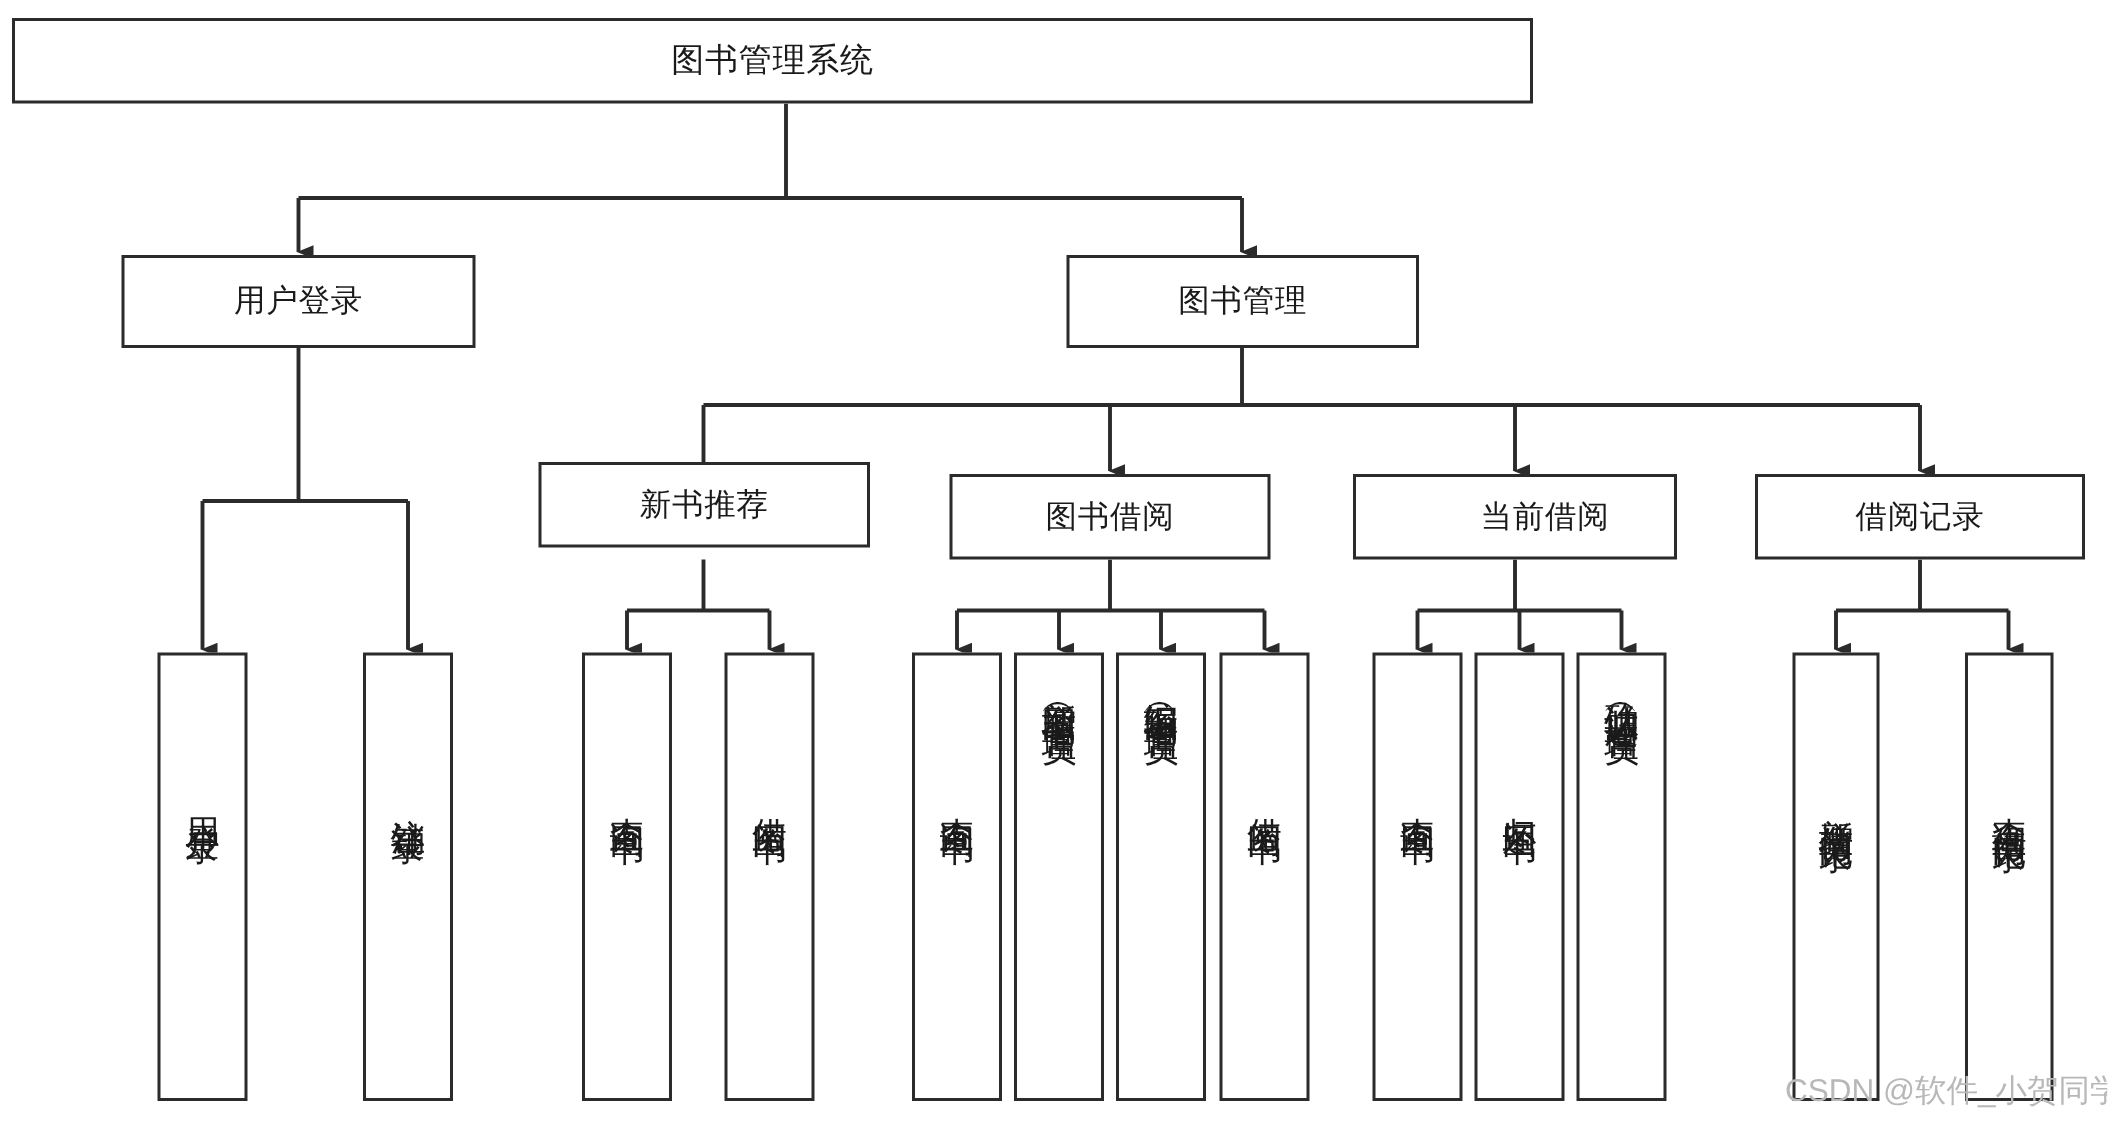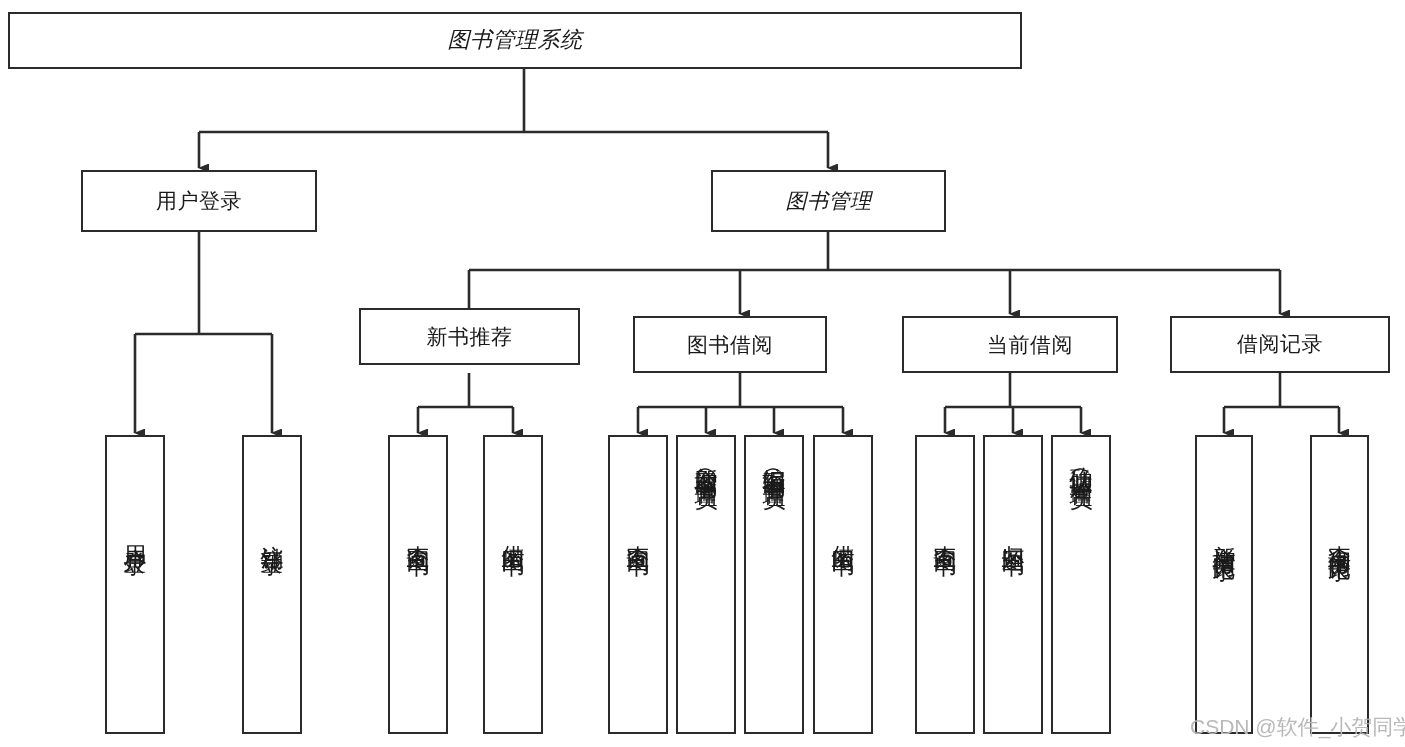--- a/index.html
+++ b/index.html
@@ -39,21 +39,20 @@
     line-height: 1.12;
     text-align: center;
     white-space: nowrap;
   }
   .node.horizontal .label {
     font-size: 21px;
     letter-spacing: 0.5px;
   }
   .node.root .label {
     font-size: 22px;
-    font-style: italic;
   }
   .node.vertical {
     align-items: flex-start;
     padding-top: 4px;
   }
   .node.vertical .label {
     writing-mode: vertical-rl;
     text-orientation: upright;
     font-size: 23px;
     letter-spacing: 3px;
@@ -119,27 +118,27 @@
         <line x1="1339" y1="407" x2="1339" y2="433" stroke="#2b2b2b" stroke-width="2.6" marker-end="url(#arrowhead)"></line>
       </g>
   </svg>
   <div id="node-layer">
       <div class="node horizontal root" style="left: 8px; top: 12px; width: 1014px; height: 57px;">
         <span class="label">图书管理系统</span>
       </div>
       <div class="node horizontal " style="left: 81px; top: 170px; width: 236px; height: 62px;">
         <span class="label">用户登录</span>
       </div>
-      <div class="node horizontal " style="left: 711px; top: 170px; width: 235px; height: 62px; font-style: italic;">
+      <div class="node horizontal " style="left: 711px; top: 170px; width: 235px; height: 62px;">
         <span class="label">图书管理</span>
       </div>
       <div class="node horizontal " style="left: 359px; top: 308px; width: 221px; height: 57px;">
         <span class="label">新书推荐</span>
       </div>
-      <div class="node horizontal " style="left: 633px; top: 316px; width: 194px; height: 57px;">
+      <div class="node horizontal " style="left: 633px; top: 316px; width: 214px; height: 57px;">
         <span class="label">图书借阅</span>
       </div>
       <div class="node horizontal " style="left: 902px; top: 316px; width: 216px; height: 57px; padding-left: 40px;">
         <span class="label">当前借阅</span>
       </div>
       <div class="node horizontal " style="left: 1170px; top: 316px; width: 220px; height: 57px; font-family: Liberation Serif, serif;">
         <span class="label">借阅记录</span>
       </div>
       <div class="node vertical mid" style="left: 105px; top: 435px; width: 60px; height: 299px;">
         <span class="label">用户登录</span>

